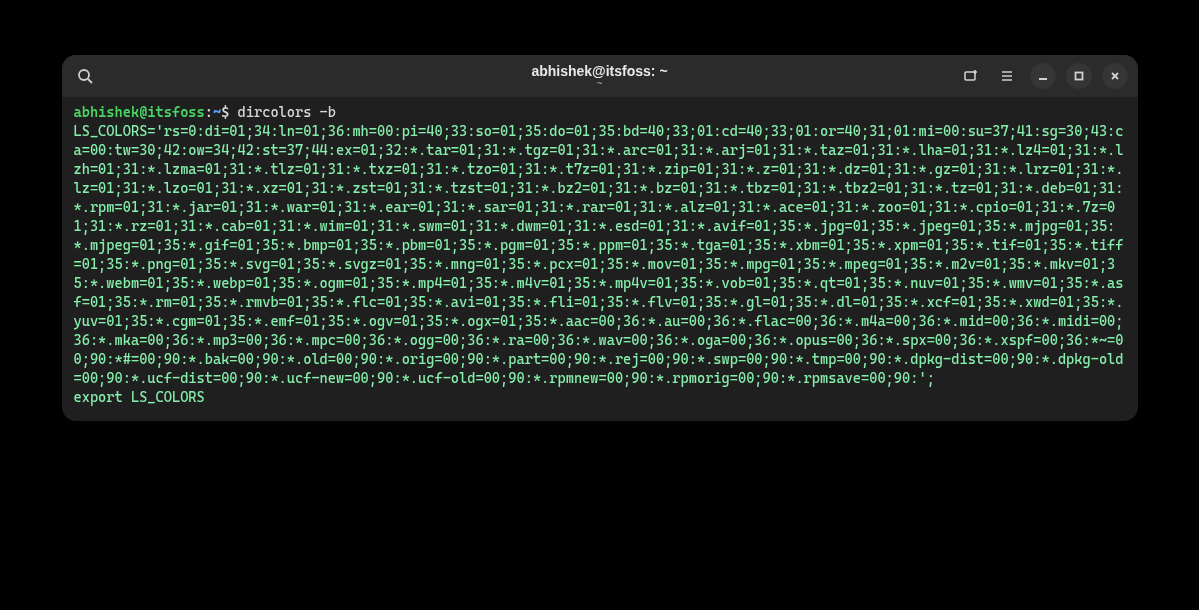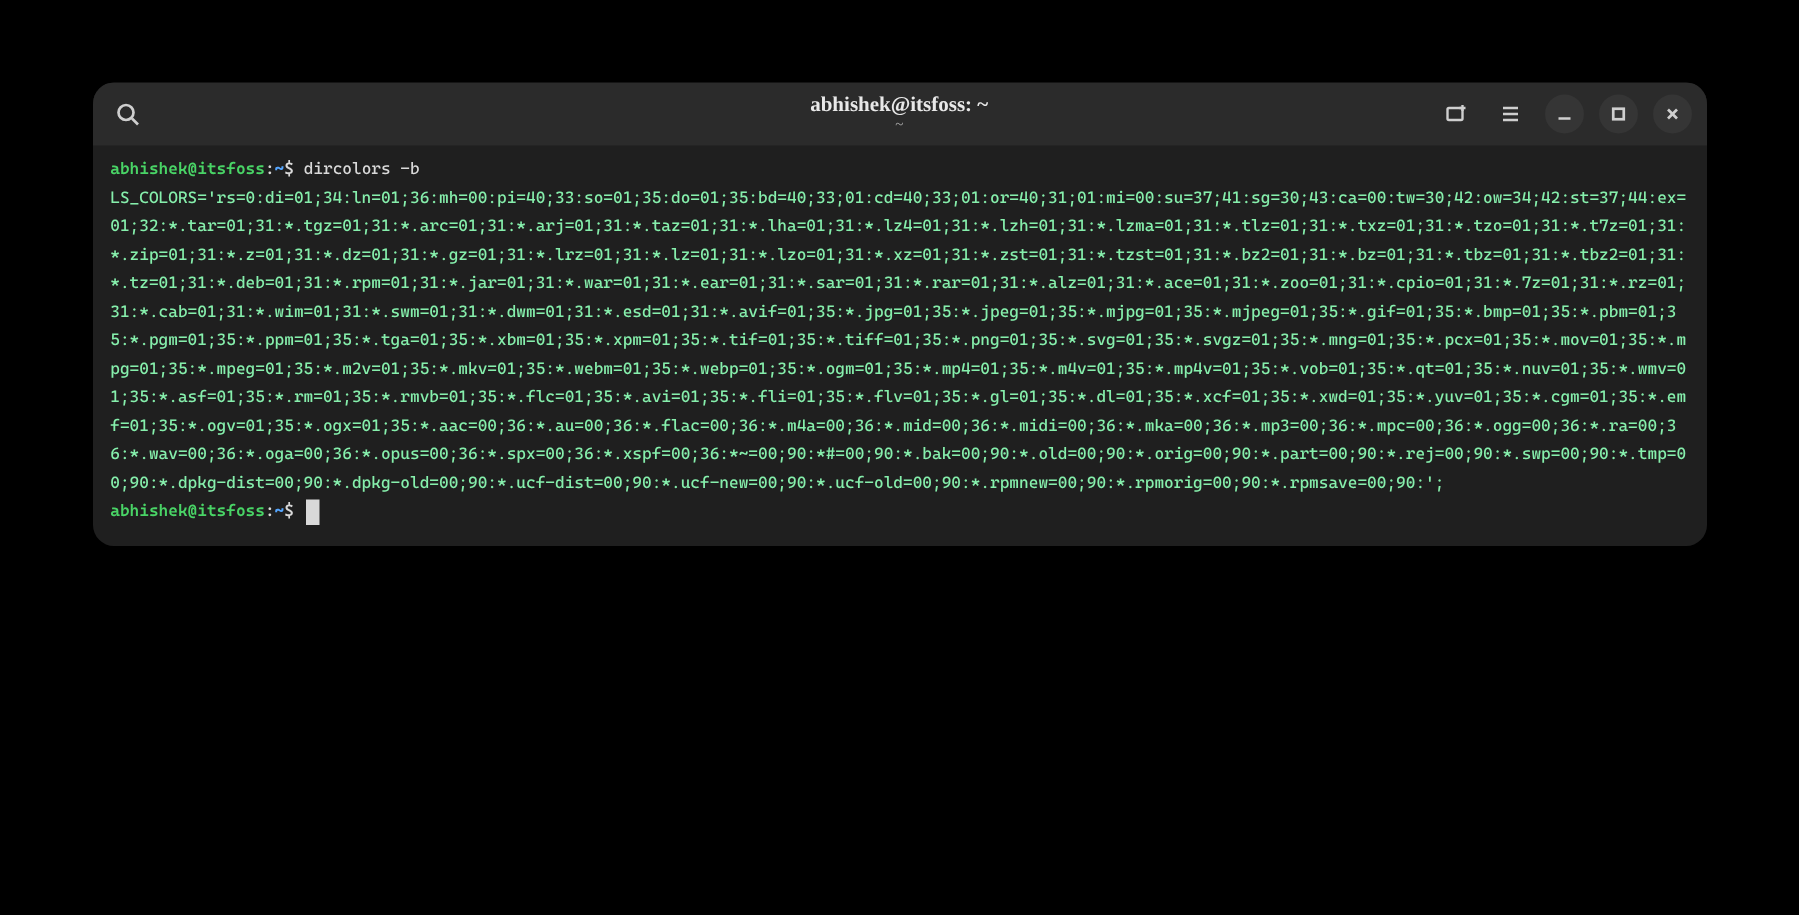--- a/index.html
+++ b/index.html
@@ -27,21 +27,21 @@
       align-items: center;
       padding: 0 10px;
       position: relative;
     }
     .title-center {
       position: absolute;
       left: 0; right: 0;
       display: flex;
       flex-direction: column;
       align-items: center;
-      font-family: Liberation Serif, serif;
+      font-family: Liberation Sans, sans-serif;
       pointer-events: none;
     }
     .title-main {
       color: #e8e8e8;
       font-size: 14px;
       font-weight: 600;
     }
     .title-sub {
       color: #aaa;
       font-size: 10px;
@@ -68,21 +68,21 @@
     }
     .tb-icon-left svg { width: 16px; height: 16px; stroke: #cfcfcf; fill: none; stroke-width: 1.8; }
     .tb-flat {
       width: 26px; height: 26px;
       display: flex; align-items: center; justify-content: center;
     }
     .tb-flat svg { width: 16px; height: 16px; stroke: #cfcfcf; fill:none; stroke-width:1.6; }
     .term-body {
       padding: 6px 12px 14px 12px;
       font-family: ui-monospace, 'Cascadia Mono', Menlo, Consolas, monospace;
-      font-size: 11px;
+      font-size: 14px;
       line-height: 19px;
       color: #d9d9d9;
     }
     .prompt-user { color: #49d466; font-weight: 600; }
     .prompt-colon { color: #d9d9d9; font-weight: 600; }
     .prompt-path { color: #55a6ff; font-weight: 600; }
     .prompt-dollar { color: #d9d9d9; font-weight: 600; }
     .cmd { color: #d9d9d9; }
     .output {
       white-space: pre-wrap;
@@ -144,15 +144,15 @@
             <line x1="4" y1="4" x2="10" y2="10"></line>
             <line x1="10" y1="4" x2="4" y2="10"></line>
           </svg>
       </div>
     </div>
   </div>
 
   <div class="term-body">
     <div class="line"><span class="prompt-user">abhishek@itsfoss</span><span class="prompt-colon">:</span><span class="prompt-path">~</span><span class="prompt-dollar">$</span> <span class="cmd">dircolors -b</span></div>
     <div class="output">LS_COLORS='rs=0:di=01;34:ln=01;36:mh=00:pi=40;33:so=01;35:do=01;35:bd=40;33;01:cd=40;33;01:or=40;31;01:mi=00:su=37;41:sg=30;43:ca=00:tw=30;42:ow=34;42:st=37;44:ex=01;32:*.tar=01;31:*.tgz=01;31:*.arc=01;31:*.arj=01;31:*.taz=01;31:*.lha=01;31:*.lz4=01;31:*.lzh=01;31:*.lzma=01;31:*.tlz=01;31:*.txz=01;31:*.tzo=01;31:*.t7z=01;31:*.zip=01;31:*.z=01;31:*.dz=01;31:*.gz=01;31:*.lrz=01;31:*.lz=01;31:*.lzo=01;31:*.xz=01;31:*.zst=01;31:*.tzst=01;31:*.bz2=01;31:*.bz=01;31:*.tbz=01;31:*.tbz2=01;31:*.tz=01;31:*.deb=01;31:*.rpm=01;31:*.jar=01;31:*.war=01;31:*.ear=01;31:*.sar=01;31:*.rar=01;31:*.alz=01;31:*.ace=01;31:*.zoo=01;31:*.cpio=01;31:*.7z=01;31:*.rz=01;31:*.cab=01;31:*.wim=01;31:*.swm=01;31:*.dwm=01;31:*.esd=01;31:*.avif=01;35:*.jpg=01;35:*.jpeg=01;35:*.mjpg=01;35:*.mjpeg=01;35:*.gif=01;35:*.bmp=01;35:*.pbm=01;35:*.pgm=01;35:*.ppm=01;35:*.tga=01;35:*.xbm=01;35:*.xpm=01;35:*.tif=01;35:*.tiff=01;35:*.png=01;35:*.svg=01;35:*.svgz=01;35:*.mng=01;35:*.pcx=01;35:*.mov=01;35:*.mpg=01;35:*.mpeg=01;35:*.m2v=01;35:*.mkv=01;35:*.webm=01;35:*.webp=01;35:*.ogm=01;35:*.mp4=01;35:*.m4v=01;35:*.mp4v=01;35:*.vob=01;35:*.qt=01;35:*.nuv=01;35:*.wmv=01;35:*.asf=01;35:*.rm=01;35:*.rmvb=01;35:*.flc=01;35:*.avi=01;35:*.fli=01;35:*.flv=01;35:*.gl=01;35:*.dl=01;35:*.xcf=01;35:*.xwd=01;35:*.yuv=01;35:*.cgm=01;35:*.emf=01;35:*.ogv=01;35:*.ogx=01;35:*.aac=00;36:*.au=00;36:*.flac=00;36:*.m4a=00;36:*.mid=00;36:*.midi=00;36:*.mka=00;36:*.mp3=00;36:*.mpc=00;36:*.ogg=00;36:*.ra=00;36:*.wav=00;36:*.oga=00;36:*.opus=00;36:*.spx=00;36:*.xspf=00;36:*~=00;90:*#=00;90:*.bak=00;90:*.old=00;90:*.orig=00;90:*.part=00;90:*.rej=00;90:*.swp=00;90:*.tmp=00;90:*.dpkg-dist=00;90:*.dpkg-old=00;90:*.ucf-dist=00;90:*.ucf-new=00;90:*.ucf-old=00;90:*.rpmnew=00;90:*.rpmorig=00;90:*.rpmsave=00;90:';</div>
-    <div class="line"><span class="prompt-user">abhishek@itsfoss</span><span class="prompt-colon">:</span><span class="prompt-path">~</span><span class="prompt-dollar">$</span> <span class="cursor"></span></div>
+    <div class="output">export LS_COLORS</div>
   </div>
 </div>
 
 </body></html>

